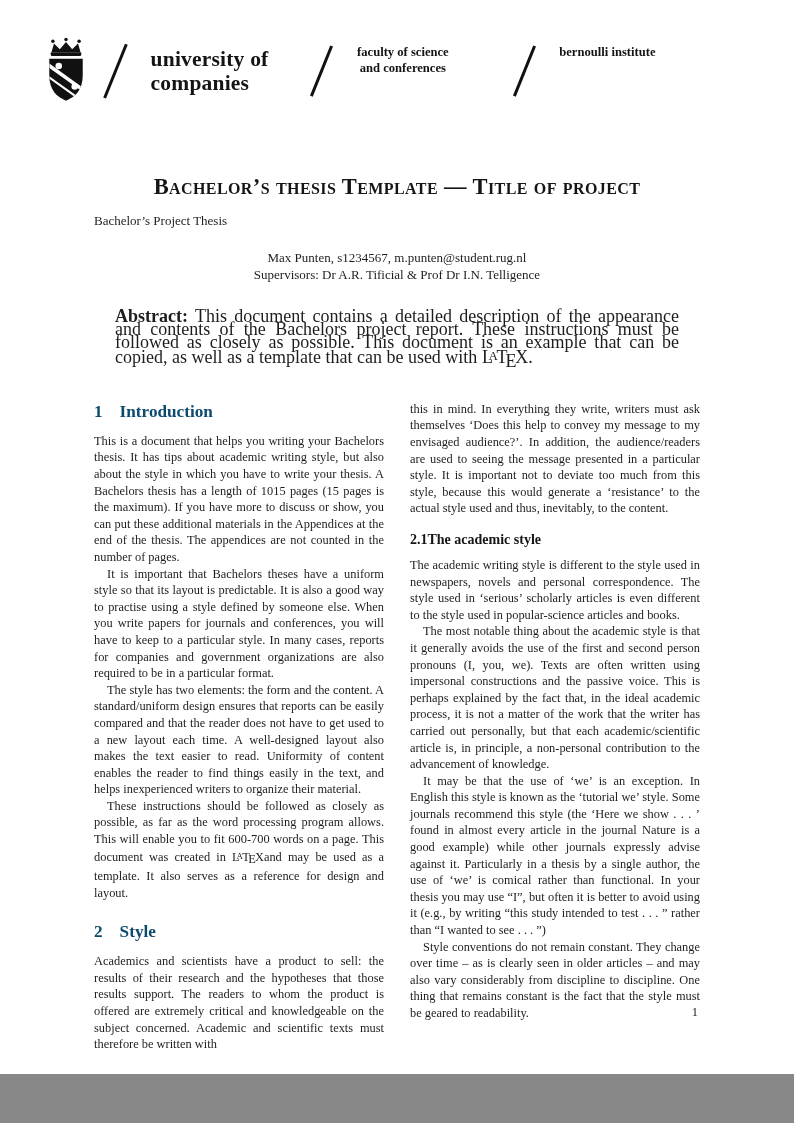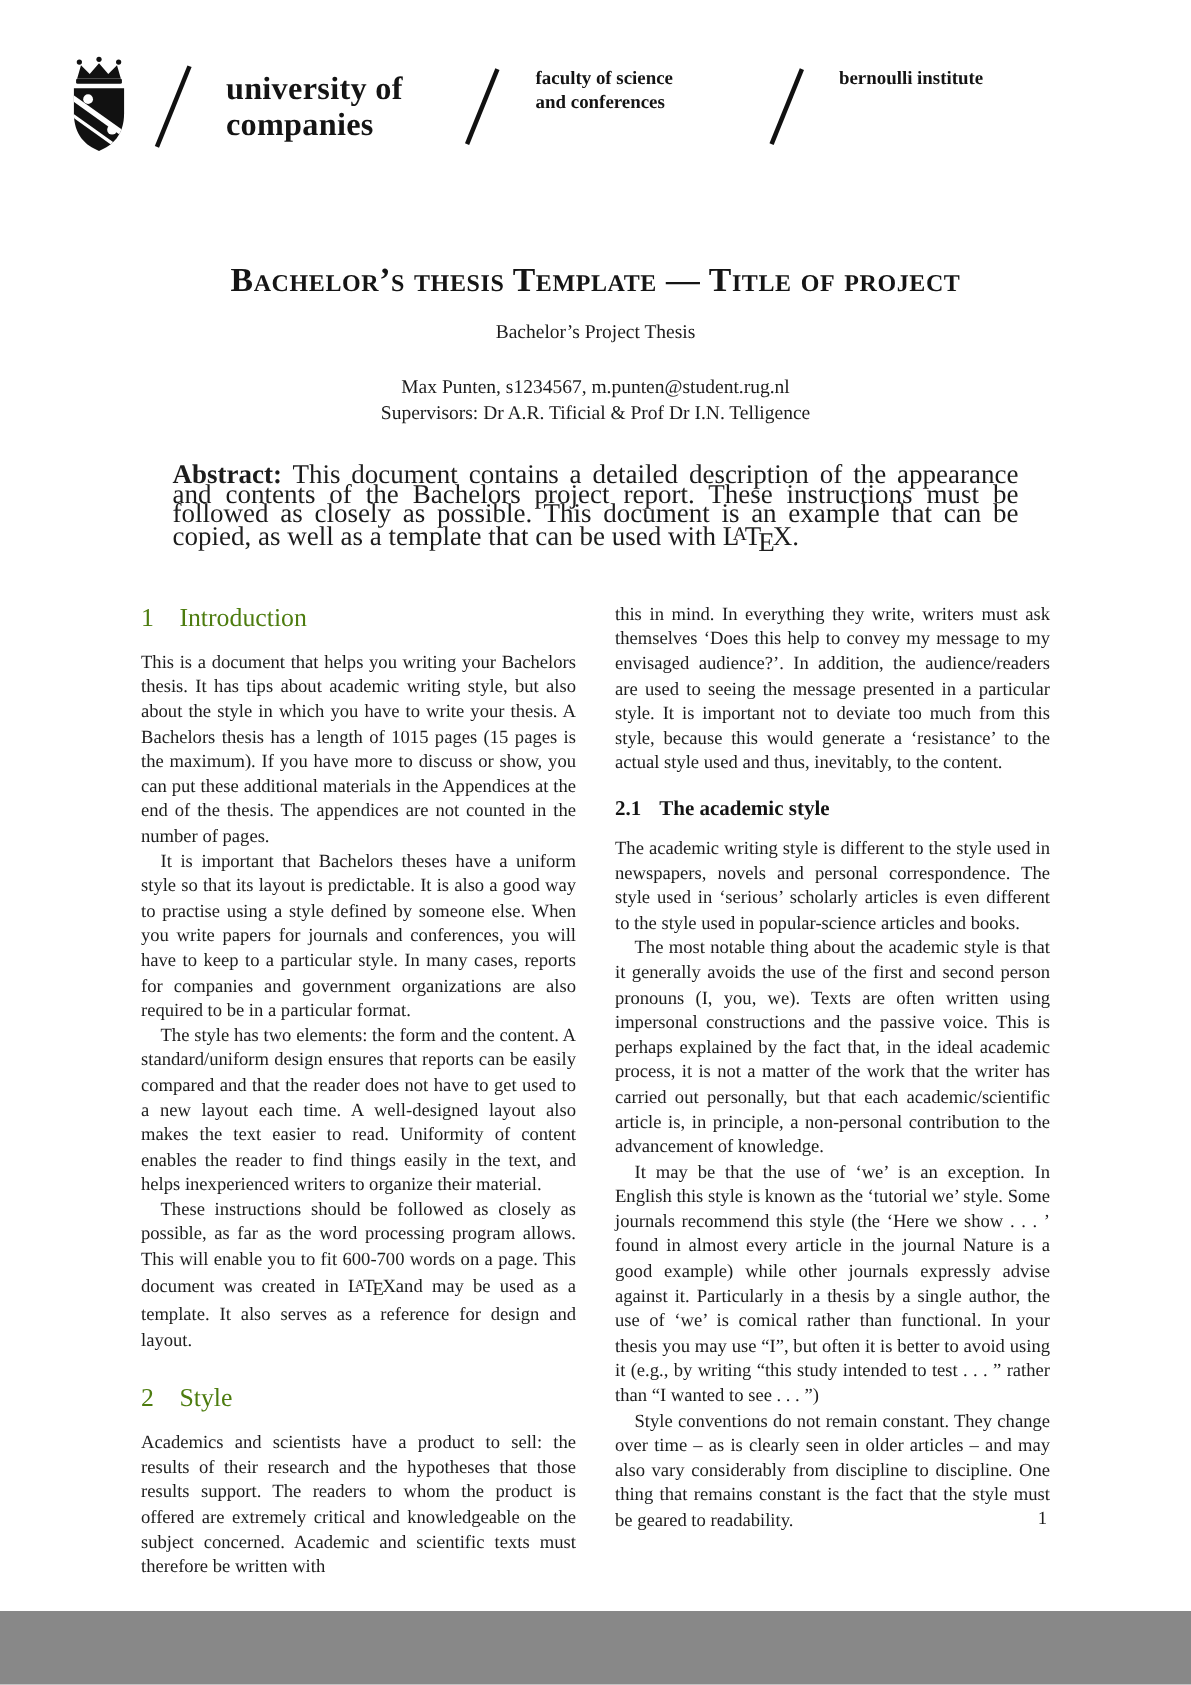--- a/index.html
+++ b/index.html
@@ -26,56 +26,56 @@
   }
   .slash.s1 { margin: 0 34px 0 26px; }
   .slash.s2 { margin: 0 34px 0 52px; height: 54px; }
   .slash.s3 { margin: 0 34px 0 74px; height: 54px; }
   .brand {
     font-weight: bold; font-size: 21.5px; line-height: 24px;
     letter-spacing: 0.2px; color: #141414;
   }
   .dept {
     font-weight: bold; font-size: 12.6px; line-height: 15.5px;
-    color: #141414; align-self: flex-start; margin-top: 9px;
+    color: #141414; align-self: flex-start; margin-top: 9px; text-align: center;
   }
 
   
   .content { margin: 0 94px; }
   .doc-title {
     margin-top: 68px; text-align: center;
     font-variant: small-caps; font-weight: 600;
     font-size: 22.5px; letter-spacing: 0.4px; color: #151515;
   }
-  .subtitle { margin-top: 13px; text-align: center; font-size: 13px; }
+  .subtitle { margin-top: 13px; font-size: 13px; }
   .authors { margin-top: 21px; text-align: center; font-size: 13px; line-height: 16.5px; }
 
   
   .abstract {
     margin: 27px 21px 0 21px;
     font-size: 18px; line-height: 13px; text-align: justify;
   }
   .abstract .abs-label { font-weight: bold; }
 
   
   .columns { display: flex; gap: 26px; margin-top: 33px; }
   .col { width: 290px; flex: 0 0 290px; }
   .para { font-size: 12.4px; line-height: 16.6px; text-align: justify; }
   .para.indent { text-indent: 13px; }
   h2.section {
-    font-size: 17.2px; font-weight: normal; color: #4d7c0f;
+    font-size: 17.2px; font-weight: bold; color: #0c4a6e;
     margin: 21px 0 11px 0;
   }
   h2.section.first { margin-top: 1px; }
   h3.subsection {
     font-size: 14px; font-weight: bold; color: #151515;
     margin: 15px 0 9px 0;
   }
   .sec-num { margin-right: 17px; }
-  .sub-num { margin-right: 12px; }
+  .sub-num { }
 
   
   .latex { white-space: nowrap; }
   .latex .lx-a { font-size: 0.72em; vertical-align: 0.25em; margin-left: -0.34em; margin-right: -0.1em; }
   .latex .lx-e { vertical-align: -0.2em; margin-left: -0.11em; margin-right: -0.08em; }
 
   
   .pagenum {
     position: absolute; right: 96px; bottom: 54px;
     font-size: 12.5px; color: #1d1d1d;

